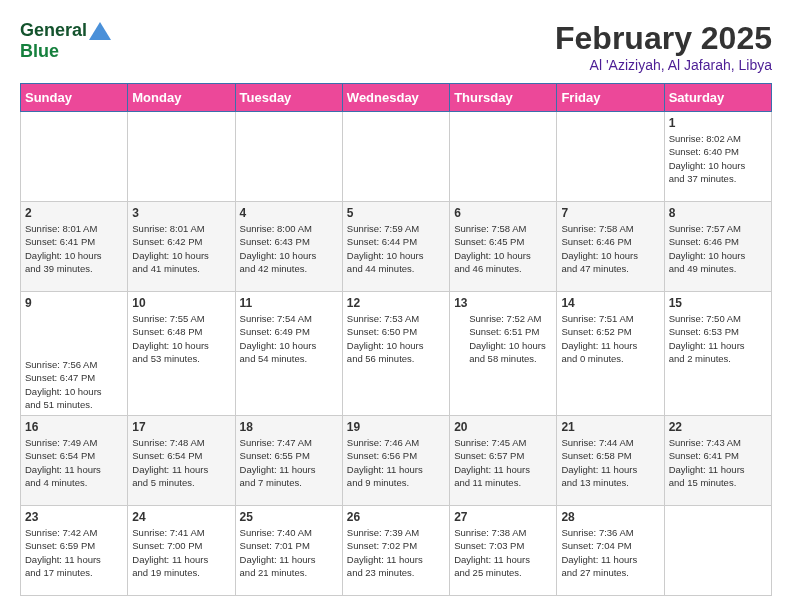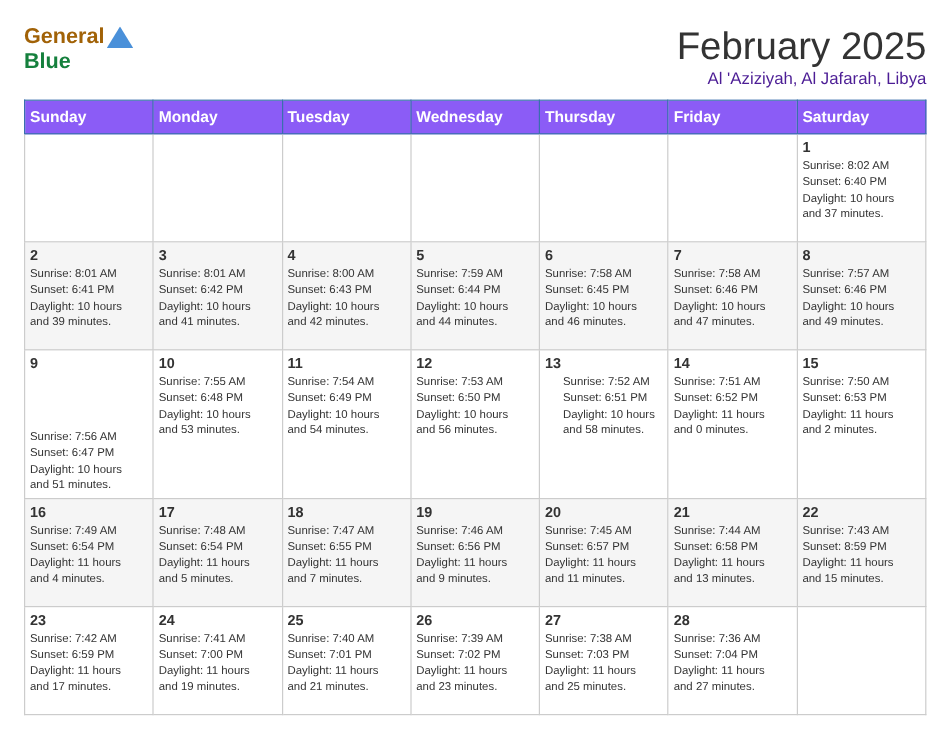--- a/index.html
+++ b/index.html
@@ -24,33 +24,33 @@
     .logo-text-row {
       display: flex;
       align-items: center;
     }
     .title-area {
       text-align: right;
     }
     .month-title {
       font-size: 32px;
       color: #333;
-      font-weight: normal;
+      font-weight: bold;
     }
     .location-title {
       font-size: 14px;
       color: #4c1d95;
     }
     table {
       width: 100%;
       border-collapse: collapse;
       table-layout: fixed;
     }
     thead th {
-      background-color: #8b5cf6;
+      background-color: #ec4899;
       color: #fff;
       padding: 6px 4px;
       font-size: 13px;
       font-weight: bold;
       text-align: left;
       border: 1px solid #3a6fad;
     }
     tbody td {
       vertical-align: top;
       border: 1px solid #ccc;
@@ -77,21 +77,21 @@
     .empty-cell {
       background: #fff !important;
     }
   </style>
 </head>
 <body>
 
 <div class="header-area">
   <div class="logo">
     <div class="logo-text-row">
-      <span style="font-size:18px;font-weight:bold;color:#a16207;">General</span>
+      <span style="font-size:18px;font-weight:bold;color:#14532d;">General</span>
       <svg width="22" height="18" viewBox="0 0 22 18" style="margin-left:2px;">
         <polygon points="0,18 11,0 22,18" fill="#4a90d9"></polygon>
       </svg>
     </div>
     <span style="font-size:18px;font-weight:bold;color:#15803d;">Blue</span>
   </div>
   <div class="title-area">
     <div class="month-title">February 2025</div>
     <div class="location-title">Al 'Aziziyah, Al Jafarah, Libya</div>
   </div>
@@ -266,21 +266,21 @@
         <td>
           <span class="day-number">21</span>
           <div class="day-detail" style="white-space: pre-line;">Sunrise: 7:44 AM
 Sunset: 6:58 PM
 Daylight: 11 hours
 and 13 minutes.</div>
         </td>
         <td>
           <span class="day-number">22</span>
           <div class="day-detail" style="white-space: pre-line;">Sunrise: 7:43 AM
-Sunset: 8:59 PM
+Sunset: 6:41 PM
 Daylight: 11 hours
 and 15 minutes.</div>
         </td>
       </tr>
       <tr>
         <td>
           <span class="day-number">23</span>
           <div class="day-detail" style="white-space: pre-line;">Sunrise: 7:42 AM
 Sunset: 6:59 PM
 Daylight: 11 hours

